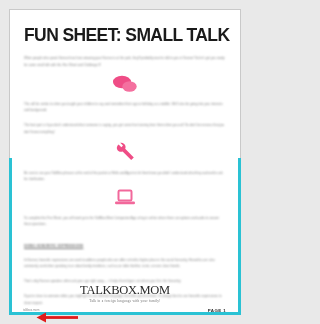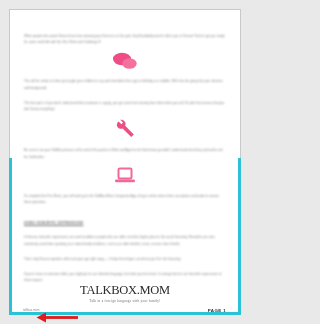--- a/index.html
+++ b/index.html
@@ -159,20 +159,21 @@
   .annot-arrow svg { display: block; }
 </style>
 </head>
 <body>
 
 <div class="viewer">
 
   <div class="page-sheet">
     <div class="page-inner">
 
+      <div class="doc-title">FUN SHEET: SMALL TALK</div>
 
       <p class="para">When people who speak Korean hear how amazing your Korean is at the park, they'll probably want to talk to you in Korean! So let's get you ready for some small talk with this Fun Sheet and Challenge 3!</p>
 
       <div class="icon-row">
         <span>
           <svg width="26" height="17" viewBox="0 0 26 17">
             <ellipse cx="10" cy="7" rx="9" ry="6.2" fill="#ef4d86"></ellipse>
             <ellipse cx="17.5" cy="11.5" rx="7.2" ry="5.2" fill="#f4709f"></ellipse>
           </svg>
         </span>

